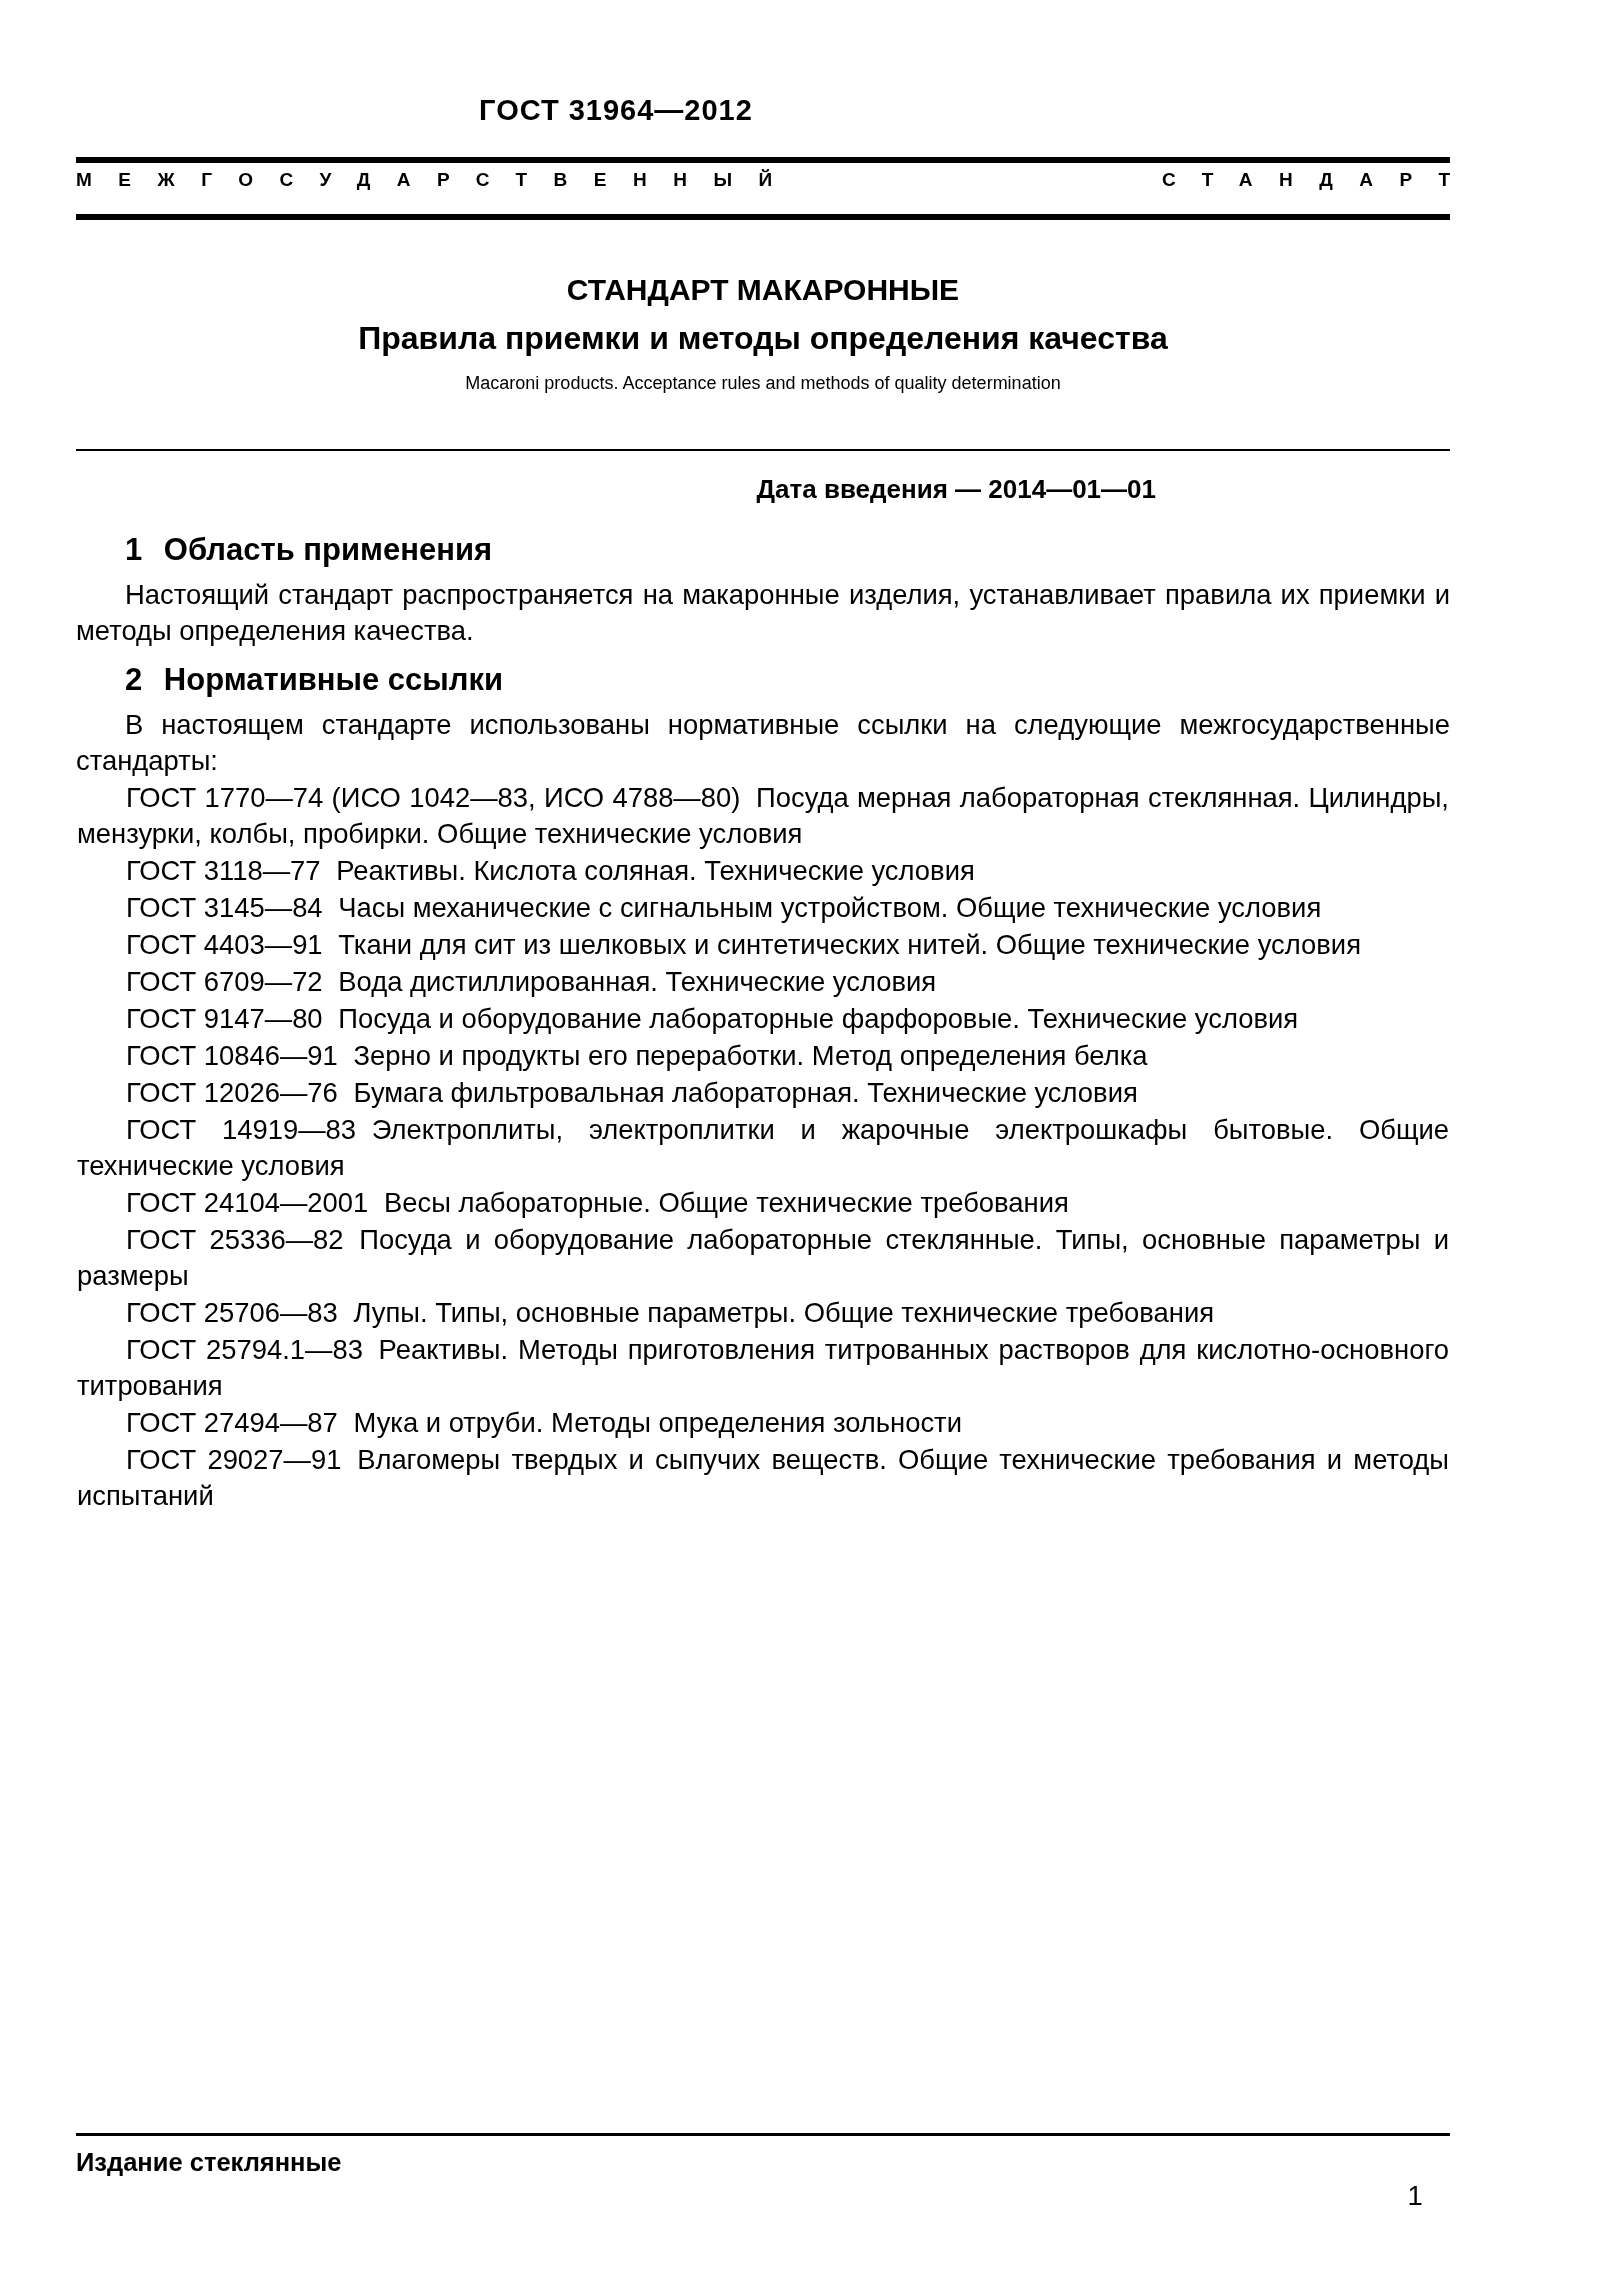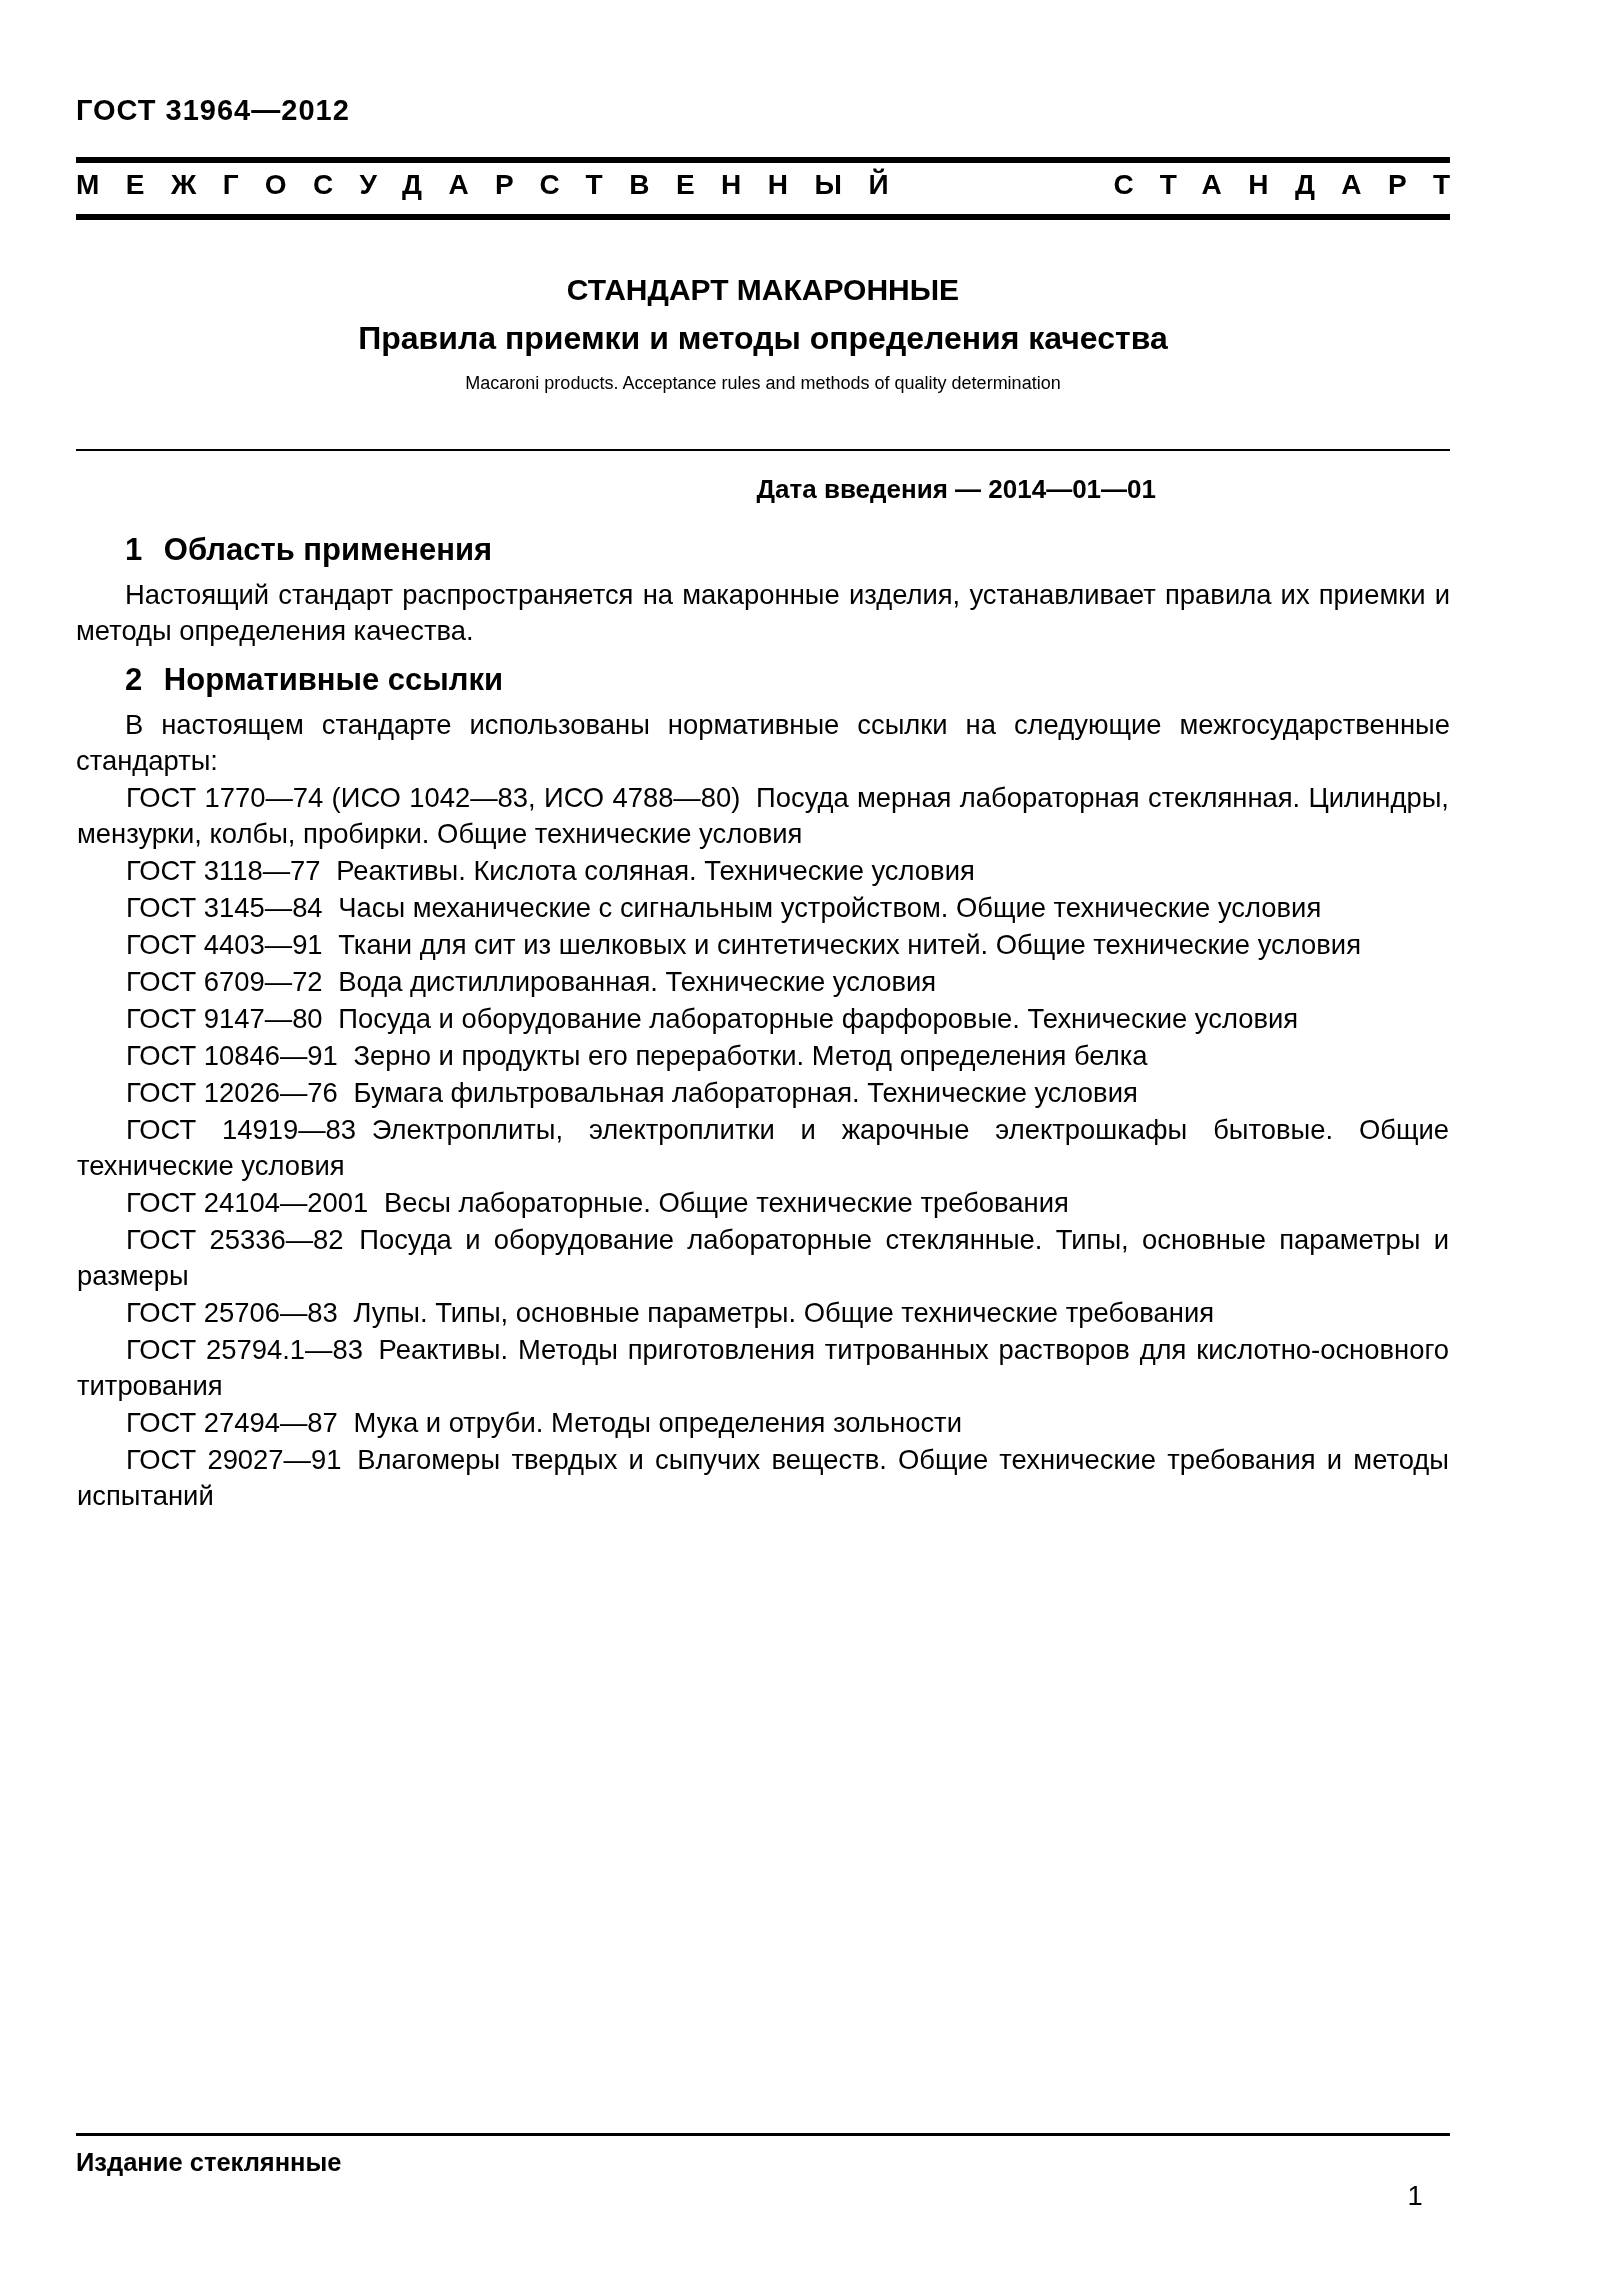--- a/index.html
+++ b/index.html
@@ -9,36 +9,36 @@
     position: relative;
     background: #ffffff;
     color: #000000;
     font-family: "Liberation Sans", sans-serif;
   }
 
   .abs { position: absolute; left: 76px; width: 1374px; }
 
   .designation {
     top: 94px;
-    text-align: left;
+    text-align: center;
     padding-right: 294px;
     box-sizing: border-box;
     font-size: 29px;
     font-weight: bold;
     letter-spacing: 1px;
   }
 
   .rule-thick { top: 157px; height: 5.9px; background: #000; }
   .rule-thick2 { top: 214px; height: 5.9px; background: #000; }
 
   .standard-type {
     top: 169px;
     display: flex;
     justify-content: space-between;
-    font-size: 28px;
+    font-size: 19px;
     font-weight: bold;
   }
   .standard-type .spread {
     letter-spacing: 26.5px;
     margin-right: -26.5px;
     white-space: nowrap;
   }
 
   .title-block { top: 272px; text-align: center; }
   .doc-title    { font-size: 30px; font-weight: bold; margin: 0 0 14.7px 0; line-height: 35px; }

